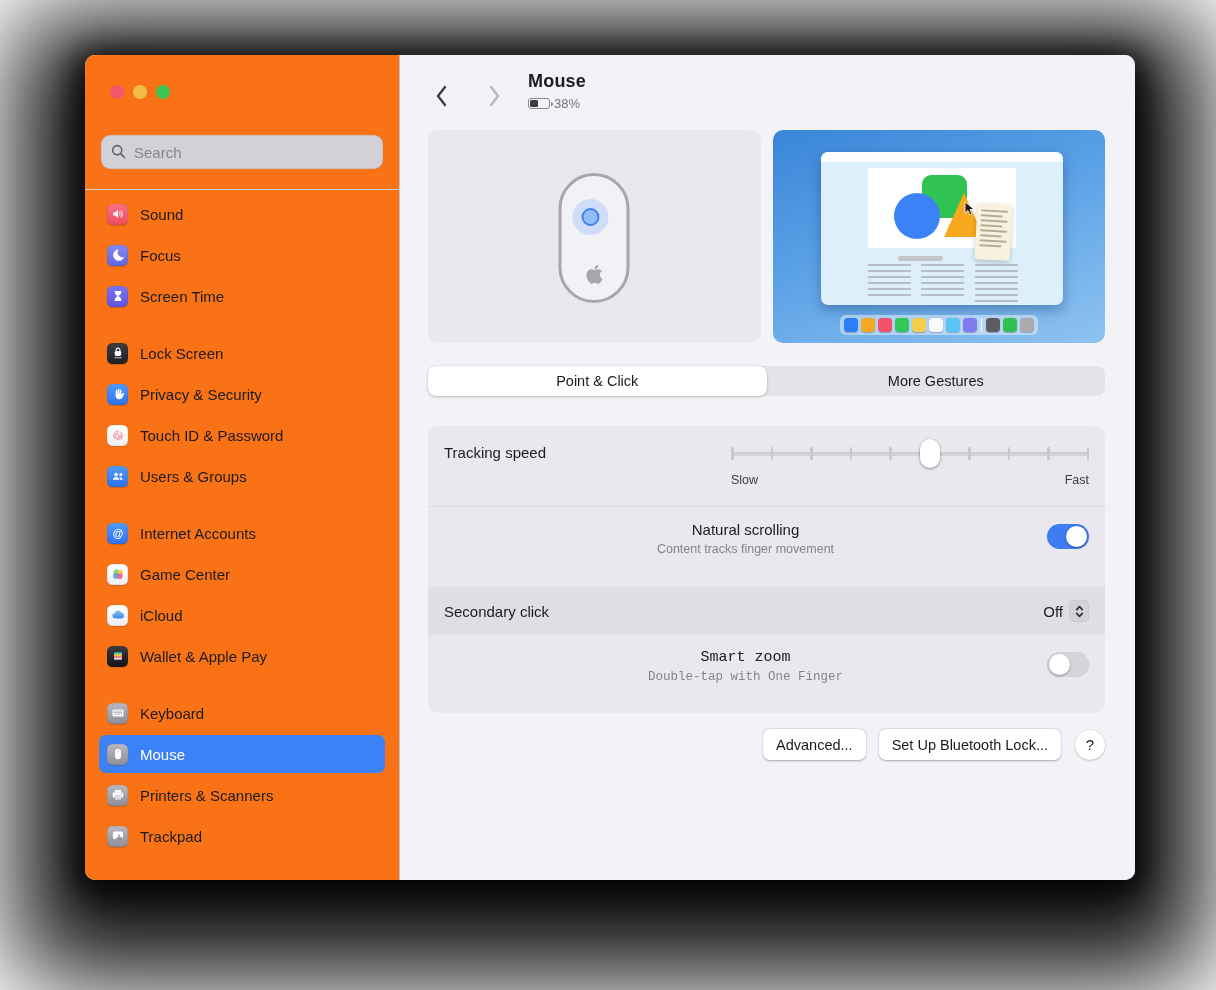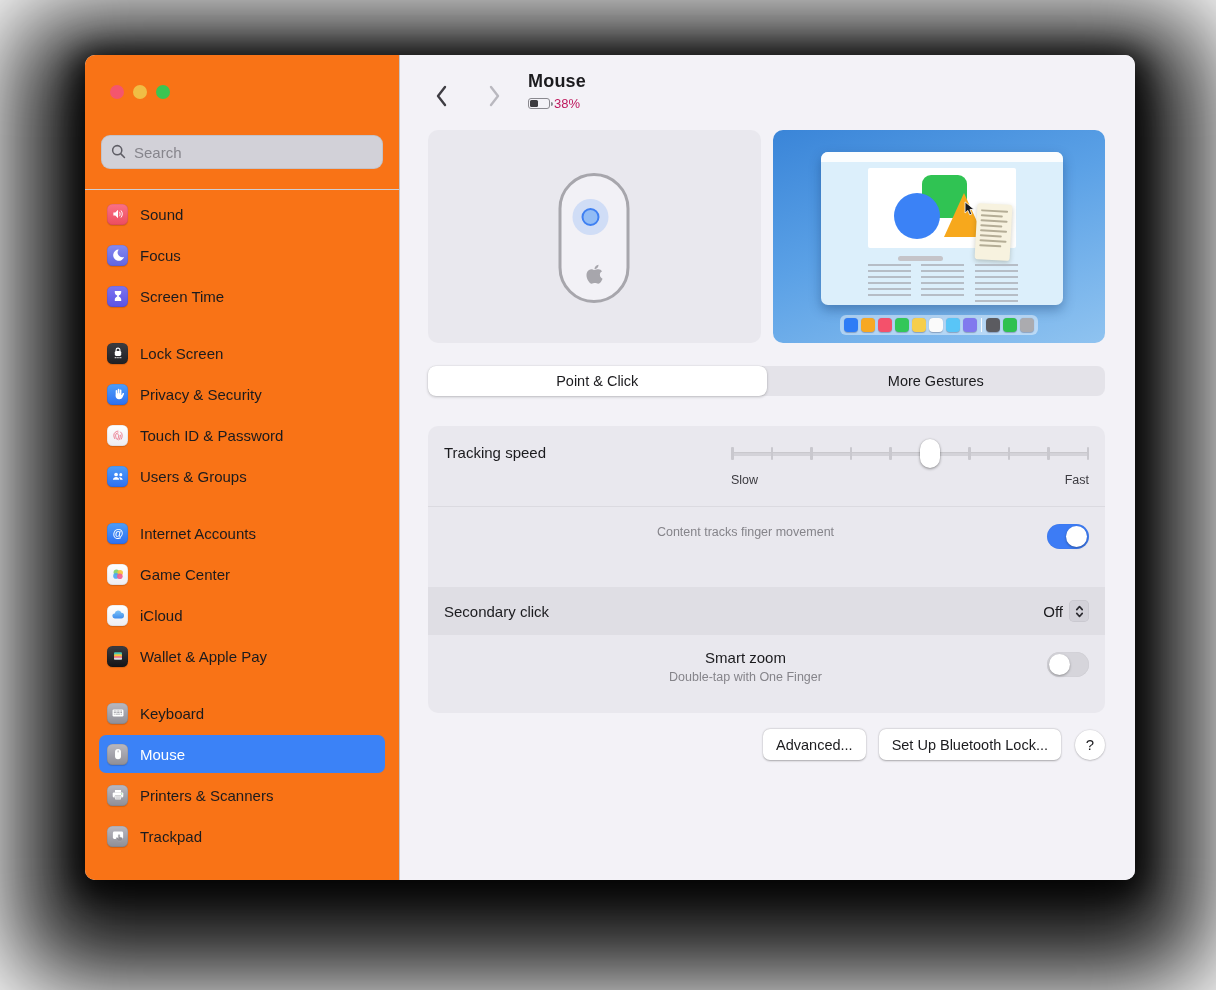--- a/index.html
+++ b/index.html
@@ -46,21 +46,21 @@
   .m-header { height:75px; position:relative; }
   .nav-arrow { position:absolute; top:28px; width:20px; height:26px; }
   .nav-back { left:32px; }
   .nav-fwd { left:84px; }
   .title-block { position:absolute; left:128px; top:16px; }
   .pane-title { font-size:18px; font-weight:700; color:#1b1b1e; letter-spacing:.2px; }
   .battery-row { display:flex; align-items:center; margin-top:4px; }
   .bat { position:relative; width:22px; height:11px; border:1px solid #8a898f; border-radius:3px; margin-right:4px; }
   .bat-fill { position:absolute; left:1px; top:1px; bottom:1px; background:#3c3b40; border-radius:1.5px; }
   .bat:after { content:""; position:absolute; right:-4px; top:2.5px; width:2.5px; height:4.5px; background:#8a898f; border-radius:0 2px 2px 0; }
-  .battery-row span { font-size:13px; color:#be185d; }
+  .battery-row span { font-size:13px; color:#737373; }
 
   .m-content { padding:0 30px 0 28px; }
 
   
   .hero { display:flex; gap:12px; height:213px; }
   .demo-card { flex:1; background:#e9e8ee; border-radius:10px; position:relative; }
   .mouse-body {
     position:absolute; left:50%; transform:translateX(-50%); top:43px;
     width:71px; height:130px; border:3px solid #a7a6ac; border-radius:36px; background:#f2f1f6;
   }
@@ -121,21 +121,21 @@
     box-shadow:inset 0 0 1px rgba(0,0,0,.15); }
   .toggle .tknob { position:absolute; top:2px; width:21px; height:21px; border-radius:50%; background:#fff;
     box-shadow:0 1px 2.5px rgba(0,0,0,.35); left:2px; transition:none; }
   .toggle.on { background:#3d7cf5; }
   .toggle.on .tknob { left:19px; }
 
   .row-secondary { height:48px; background:#dfdee4; display:flex; align-items:center; }
   .pop-value { margin-left:auto; display:flex; align-items:center; gap:6px; font-size:15px; color:#1b1b1e; }
   .stepper { width:20px; height:22px; border-radius:5px; background:#d3d2d9; display:flex; align-items:center; justify-content:center;
     box-shadow:inset 0 0 0 .5px rgba(0,0,0,.08); }
-  .row-smart { height:78px; }
+  .row-smart { height:78px;font-family:Liberation Mono, monospace; }
 
   
   .footer { display:flex; justify-content:flex-end; align-items:center; gap:13px; margin-top:16px; }
   .btn { height:31px; display:flex; align-items:center; padding:0 13px; background:#fff; border-radius:7px;
     font-size:14.5px; color:#1b1b1e; box-shadow:0 .5px 2px rgba(0,0,0,.3), 0 0 0 .5px rgba(0,0,0,.03); cursor:default; }
   .help-btn { width:30px; height:30px; border-radius:50%; background:#fff; display:flex; align-items:center; justify-content:center;
     font-size:15px; color:#1b1b1e; box-shadow:0 .5px 2px rgba(0,0,0,.3), 0 0 0 .5px rgba(0,0,0,.03); cursor:default; margin-left:1px; }
 </style>
 </head>
 <body>
@@ -445,20 +445,21 @@
                 <span>Slow</span>
                 <span>Fast</span>
               </div>
             </div>
           </div>
 
           <div class="row-divider"></div>
 
           <div class="row row-flex">
             <div class="texts">
+              <div class="row-label">Natural scrolling</div>
               <div class="row-sub">Content tracks finger movement</div>
             </div>
             <div class="toggle on" id="toggle-natural" style="background: rgb(61, 124, 245);">
                 <div class="tknob"></div>
               </div>
           </div>
 
           <div class="row row-secondary">
             <div class="row-label">Secondary click</div>
             <div class="pop-value">

